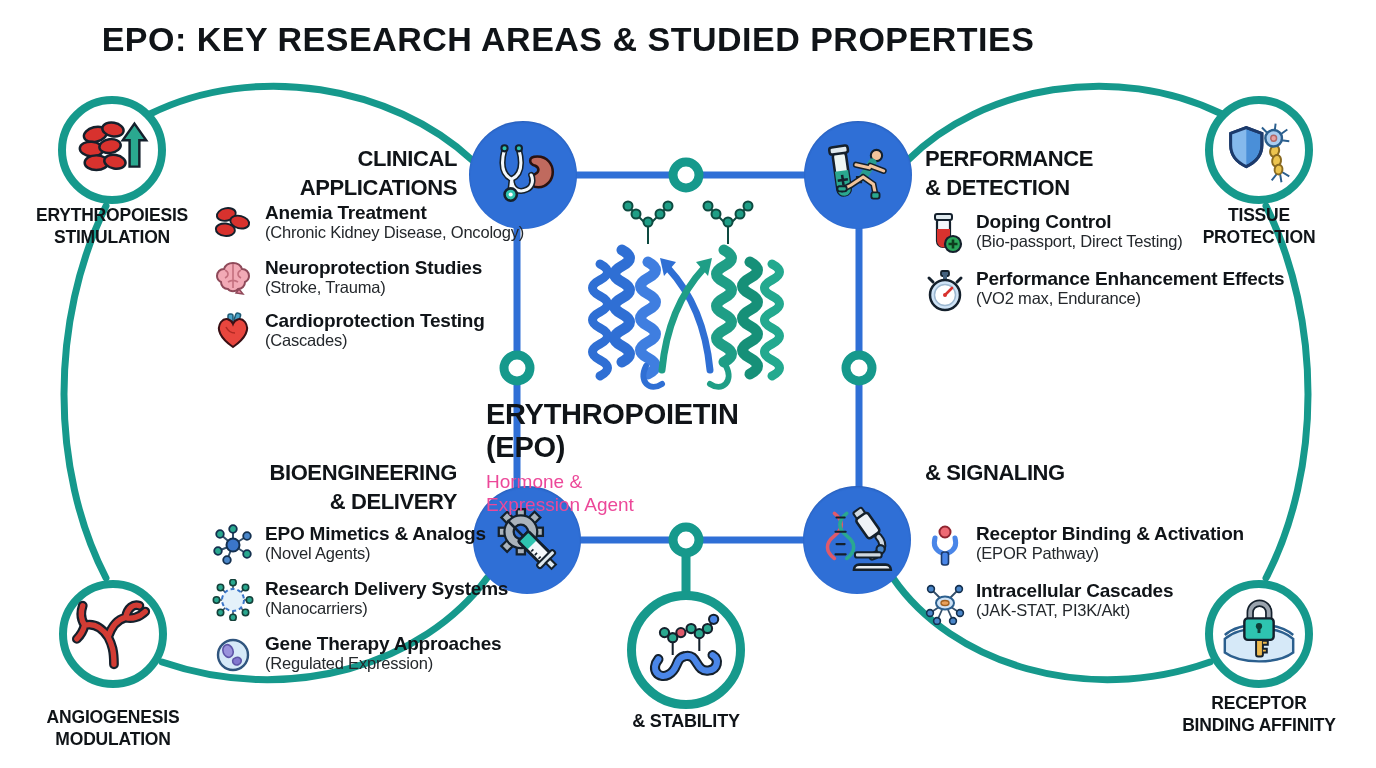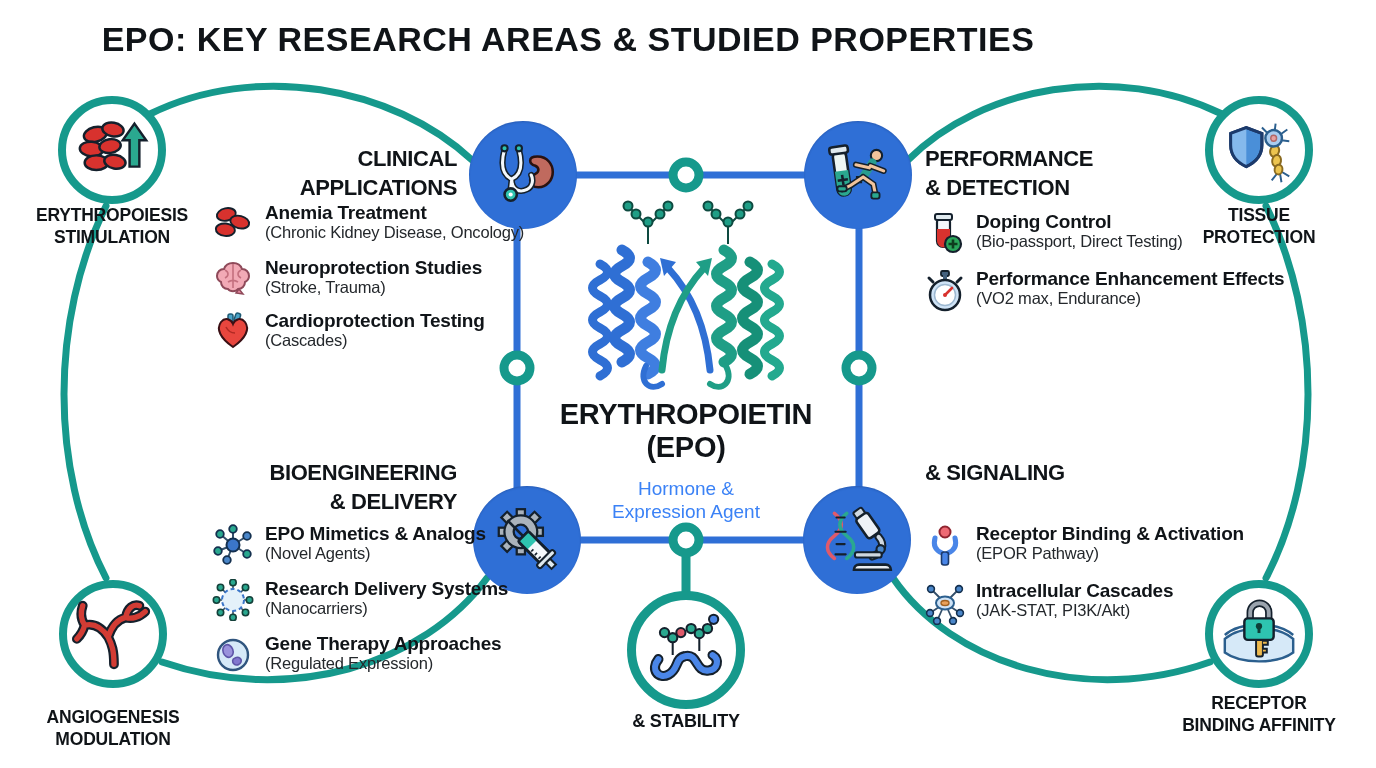--- a/index.html
+++ b/index.html
@@ -26,23 +26,23 @@
   .qhead{position:absolute;z-index:4;font-weight:bold;font-size:22px;line-height:29px;
          color:#101418;letter-spacing:-.4px;}
   .qhead.right{text-align:right;}
   
   .items{position:absolute;z-index:4;}
   .item{display:flex;align-items:flex-start;margin-bottom:12px;}
   .itm-ic{flex:0 0 auto;margin-right:11px;margin-top:1px;}
   .itm-title{font-weight:bold;font-size:19px;line-height:21px;color:#101418;letter-spacing:-.2px;}
   .itm-detail{font-size:16.5px;line-height:19px;color:#24282c;letter-spacing:-.2px;}
   
-  .ctr-text{position:absolute;left:486px;top:398px;width:400px;text-align:center;z-index:4;}
+  .ctr-text{position:absolute;left:486px;top:398px;width:400px;z-index:4;}
   .ctr-name{font-size:29px;line-height:33px;font-weight:bold;color:#101418;letter-spacing:-.3px;}
-  .ctr-sub{font-size:19px;line-height:23px;color:#3b82f6;margin-top:13px;}
+  .ctr-sub{font-size:19px;line-height:23px;color:#ec4899;margin-top:6px;}
 </style>
 </head>
 <body>
 
 <div class="canvas">
 
   <svg class="wires" width="1376" height="768" viewBox="0 0 1376 768">
     <g stroke="#16998C" stroke-width="7" fill="none" stroke-linecap="round">
       <path d="M106 206 C 50 320 50 470 106 578"></path>
       <path d="M150 114 C 255 62 392 86 472 160"></path>

